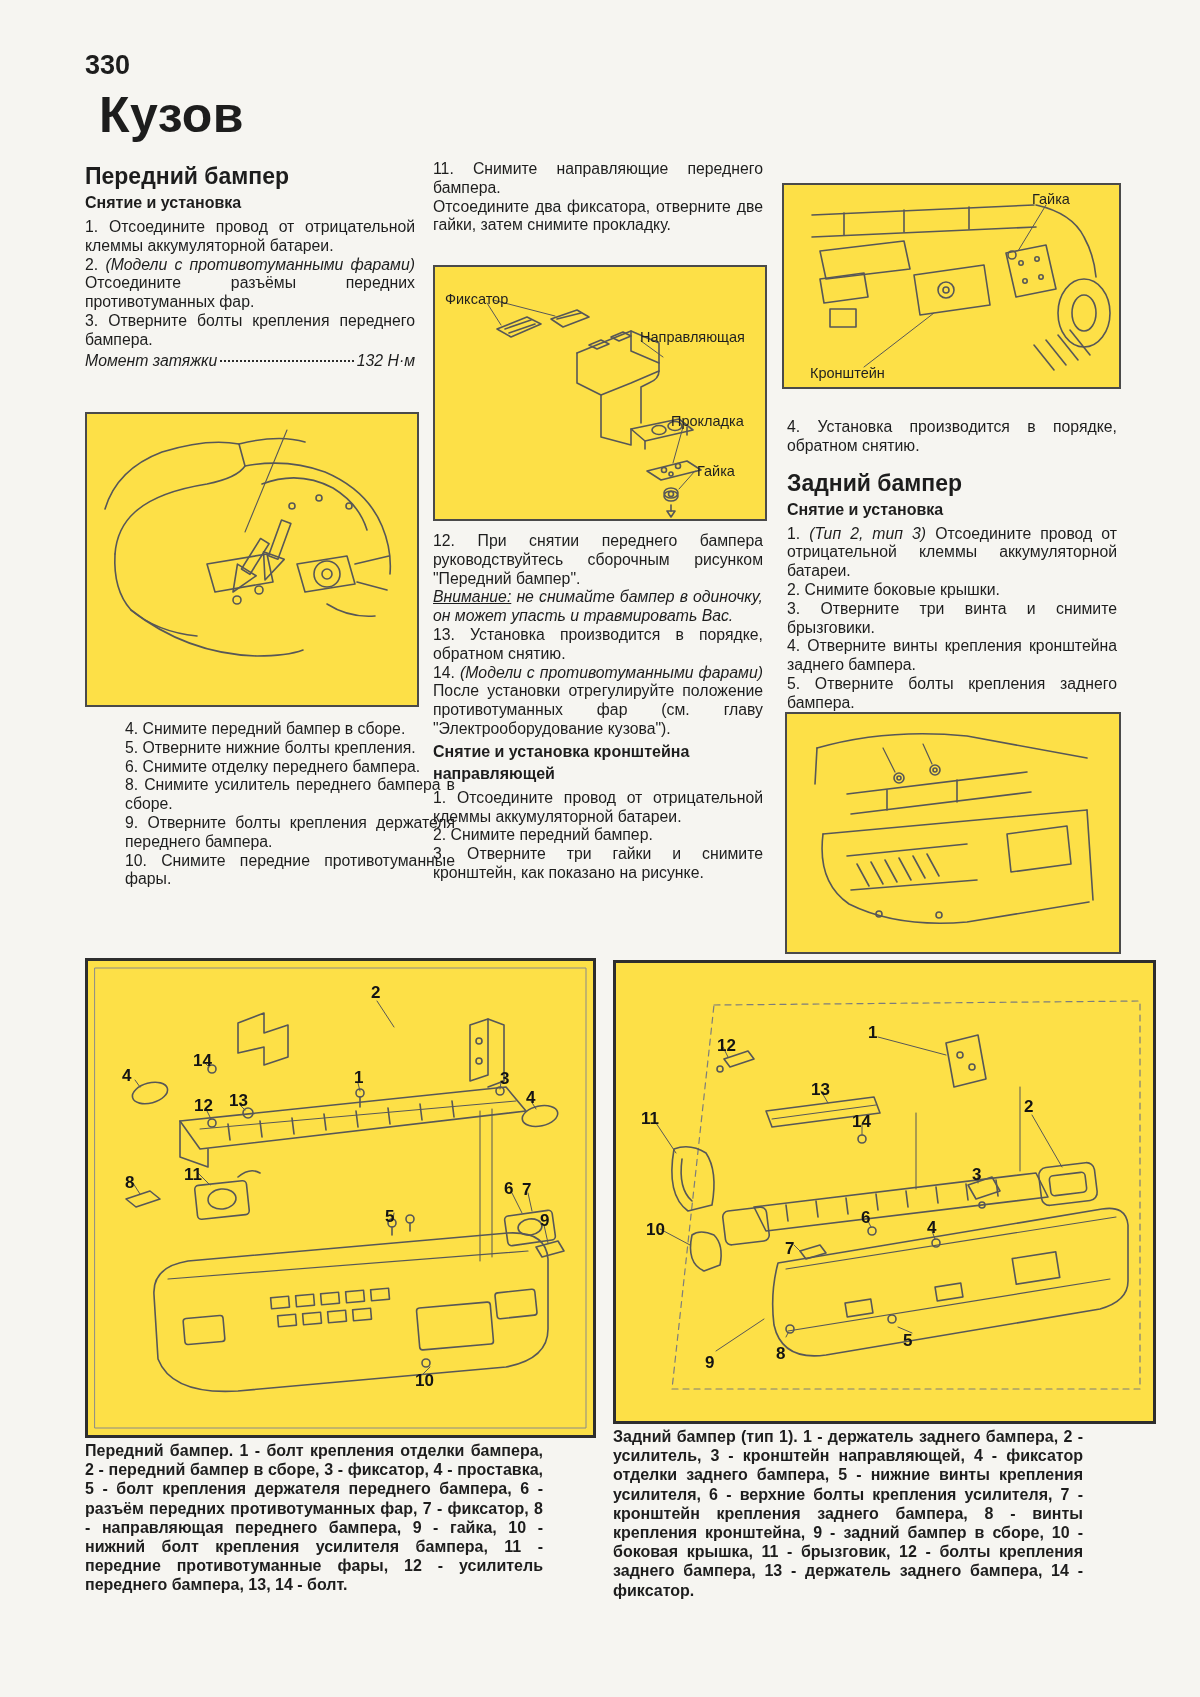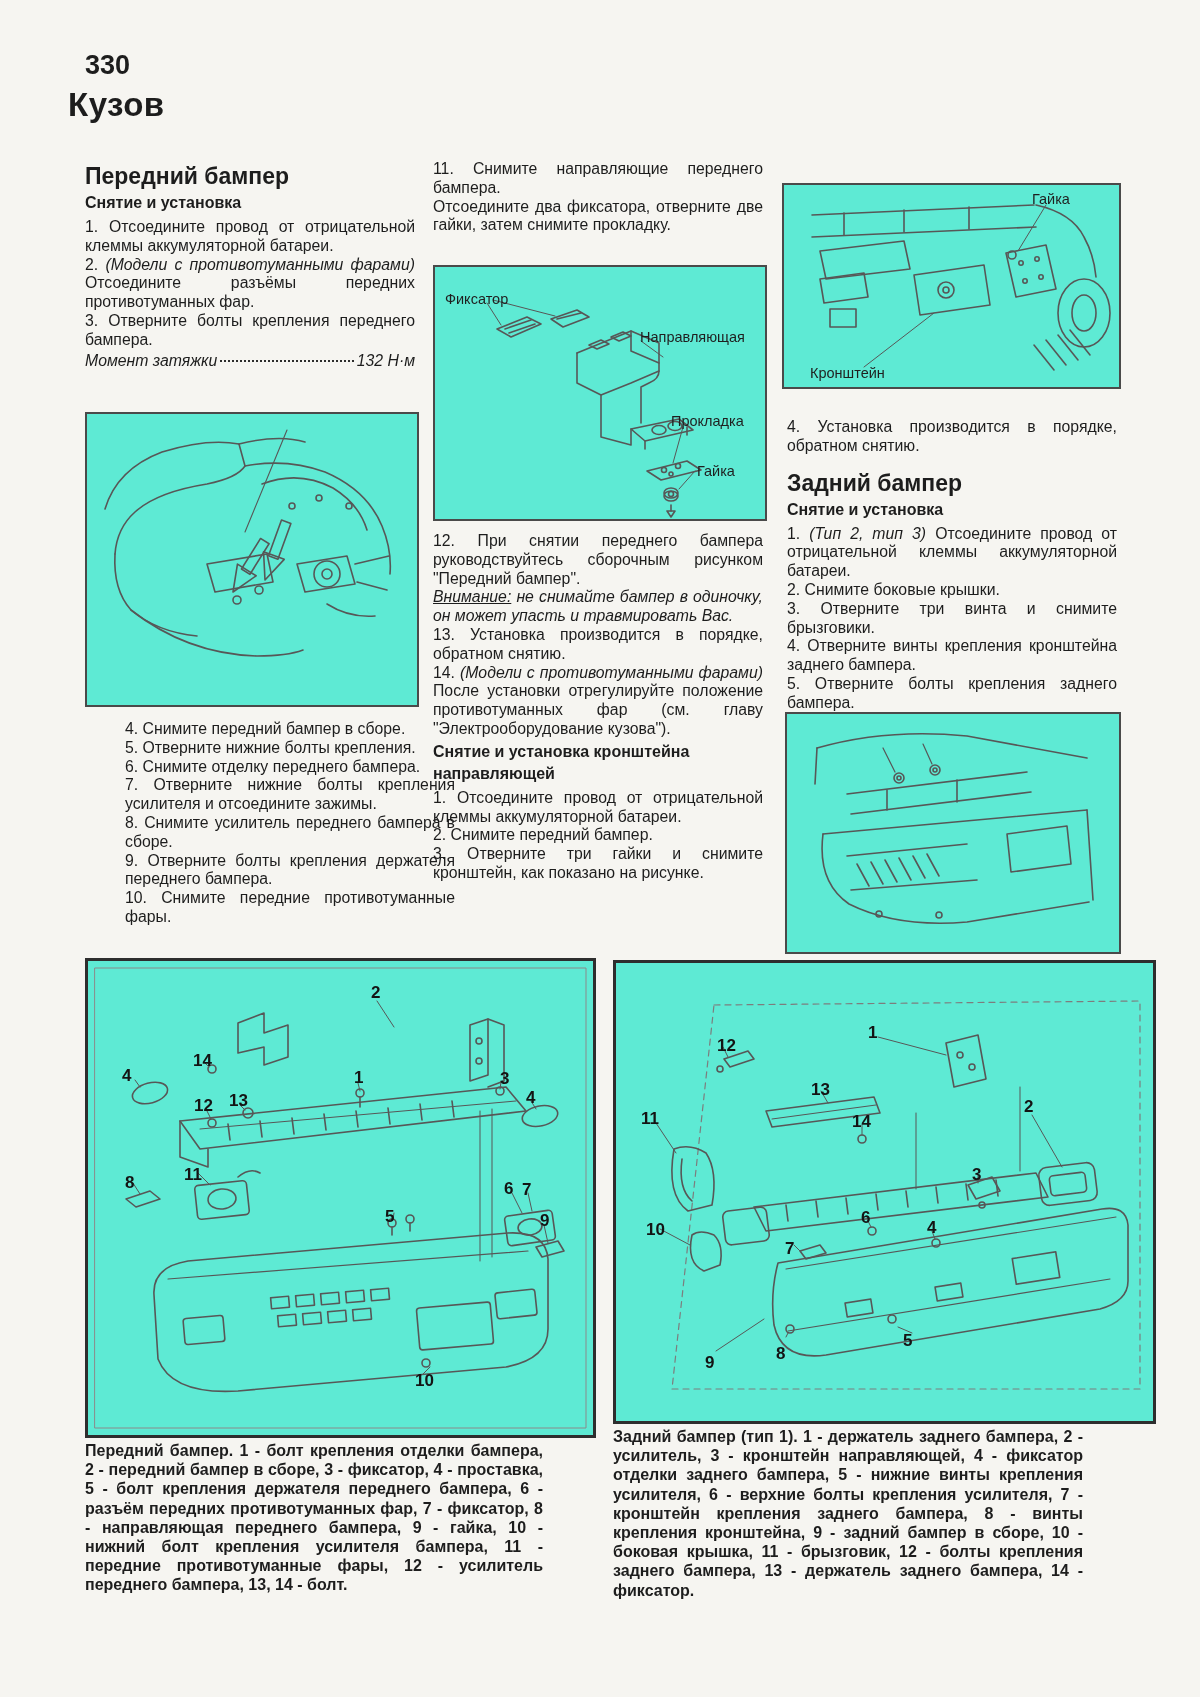--- a/index.html
+++ b/index.html
@@ -2,30 +2,30 @@
 <html lang="ru"><head>
 <meta charset="utf-8">
 <style>
   html,body{margin:0;padding:0;background:#d8d6d1;}
   .page{
     position:relative;width:1200px;height:1697px;background:#f6f5f1;
     font-family:"Liberation Sans",sans-serif;color:#1d1d1d;overflow:hidden;
     margin:0 auto;
   }
   .pagenum{position:absolute;left:85px;top:50px;font-size:27px;font-weight:bold;}
-  .doc-title{position:absolute;left:68px;top:86px;font-size:33px;font-weight:bold;margin:0;letter-spacing:.5px;}
+  .doc-title{position:absolute;left:99px;top:86px;font-size:50px;font-weight:bold;margin:0;letter-spacing:.5px;}
   .col{position:absolute;width:330px;}
   .h2{font-size:23px;font-weight:bold;margin:0 0 3px;line-height:26px;}
   .h3{font-size:16px;font-weight:bold;margin:0 0 4px;line-height:22px;}
   .step{margin:0;text-align:justify;font-size:15.8px;line-height:18.8px;}
   .i{font-style:italic;}
   .iu{font-style:italic;text-decoration:underline;}
   .torque{display:flex;align-items:baseline;font-size:15.8px;line-height:19px;font-style:italic;margin-top:1px;}
   .leader{flex:1;border-bottom:2px dotted #2c2c2c;margin:0 3px;transform:translateY(-4px);}
-  .figbox{position:absolute;border:2px solid #4a4a4a;background:#5eead4;}
+  .figbox{position:absolute;border:2px solid #4a4a4a;background:#fde047;}
   .figbox.heavy{border:3px solid #2e2e2e;}
   .figbox svg{position:absolute;left:0;top:0;width:100%;height:100%;}
   .figbox svg path,.figbox svg line,.figbox svg circle,.figbox svg ellipse,
   .figbox svg rect,.figbox svg polygon,.figbox svg polyline{
     fill:none;stroke:#575757;stroke-width:1.6;stroke-linejoin:round;stroke-linecap:round;}
   .figlabel{position:absolute;font-size:14.5px;color:#1f1f1f;white-space:nowrap;}
   .callout{position:absolute;font-size:17px;font-weight:bold;color:#141414;}
   .caption{position:absolute;font-weight:bold;font-size:16px;line-height:19.2px;text-align:justify;margin:0;}
 </style>
 </head>
@@ -81,21 +81,20 @@
           <polygon points="-11,-26 11,-26 0,0"></polygon>
       </g>
     </svg>
   </div>
 
   <section class="col" style="left:85px;top:720px;margin-left:40px;">
     <div>
         <p class="step"><span>4. Снимите передний бампер в сборе.</span></p>
         <p class="step"><span>5. Отверните нижние болты крепления.</span></p>
         <p class="step"><span>6. Снимите отделку переднего бампера.</span></p>
-        <p class="step"><span>7. Отверните нижние болты крепления усилителя и отсоедините зажимы.</span></p>
         <p class="step"><span>8. Снимите усилитель переднего бампера в сборе.</span></p>
         <p class="step"><span>9. Отверните болты крепления держателя переднего бампера.</span></p>
         <p class="step"><span>10. Снимите передние противотуманные фары.</span></p>
       </div>
   </section>
 
   <section class="col" style="left:433px;top:160px;">
     <div>
         <p class="step"><span>11. Снимите направляющие переднего бампера.</span></p>
         <p class="step"><span>Отсоедините два фиксатора, отверните две гайки, затем снимите прокладку.</span></p>

